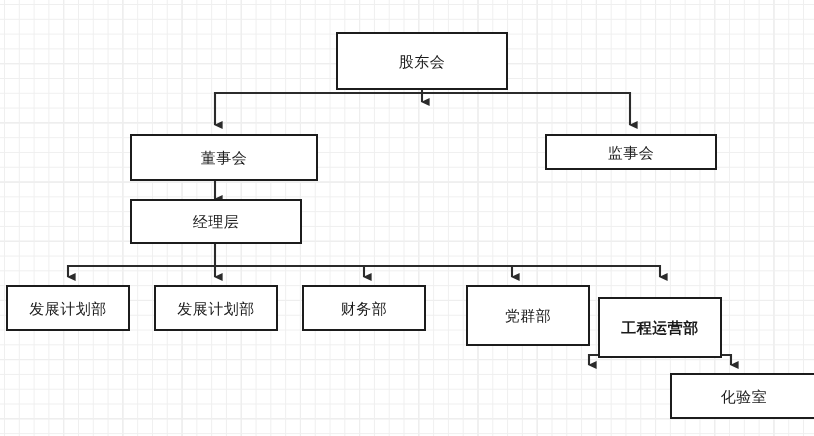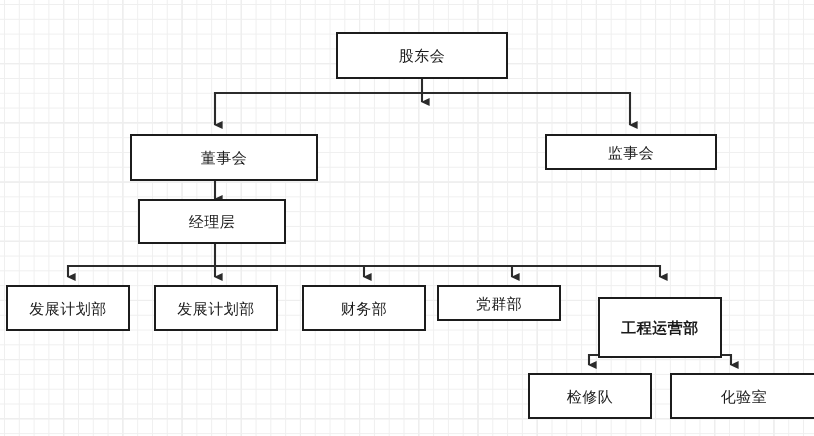--- a/index.html
+++ b/index.html
@@ -88,51 +88,48 @@
       <polyline points="215,266 364,266 364,277" marker-end="url(#arrowhead)"></polyline>
       <polyline points="215,266 512,266 512,277" marker-end="url(#arrowhead)"></polyline>
       <polyline points="215,266 660,266 660,277" marker-end="url(#arrowhead)"></polyline>
 
       <line x1="660" y1="331" x2="660" y2="355"></line>
       <polyline points="660,355 589,355 589,365" marker-end="url(#arrowhead)"></polyline>
       <polyline points="660,355 731,355 731,365" marker-end="url(#arrowhead)"></polyline>
     </g>
   </svg>
 
-  <div class="node" style="left:336px; top:32px; width:172px; height:47px;">
+  <div class="node" style="left:336px; top:32px; width:172px; height:58px;">
     <span class="node-label">股东会</span>
   </div>
 
   <div class="node" style="left:130px; top:134px; width:188px; height:47px;">
     <span class="node-label">董事会</span>
   </div>
   <div class="node" style="left:545px; top:134px; width:172px; height:36px;">
     <span class="node-label">监事会</span>
   </div>
 
-  <div class="node" style="left:130px; top:199px; width:148px; height:45px;margin-left:8px;">
+  <div class="node" style="left:130px; top:199px; width:172px; height:45px;">
     <span class="node-label">经理层</span>
   </div>
 
   <div class="node" style="left:6px; top:285px; width:124px; height:46px;">
     <span class="node-label">发展计划部</span>
   </div>
   <div class="node" style="left:154px; top:285px; width:124px; height:46px;">
     <span class="node-label">发展计划部</span>
   </div>
   <div class="node" style="left:302px; top:285px; width:124px; height:46px;">
     <span class="node-label">财务部</span>
   </div>
-  <div class="node" style="left:437px; top:285px; width:124px; height:36px;">
+  <div class="node" style="left:466px; top:285px; width:124px; height:61px;">
     <span class="node-label">党群部</span>
   </div>
   <div class="node" style="left:598px; top:297px; width:124px; height:61px;font-weight:bold;">
     <span class="node-label">工程运营部</span>
   </div>
 
-  <div class="node" style="left:528px; top:373px; width:124px; height:46px;">
-    <span class="node-label">检修队</span>
-  </div>
   <div class="node" style="left:670px; top:373px; width:148px; height:46px;justify-content:center;">
     <span class="node-label">化验室</span>
   </div>
 
 </div>
 
 </body></html>

